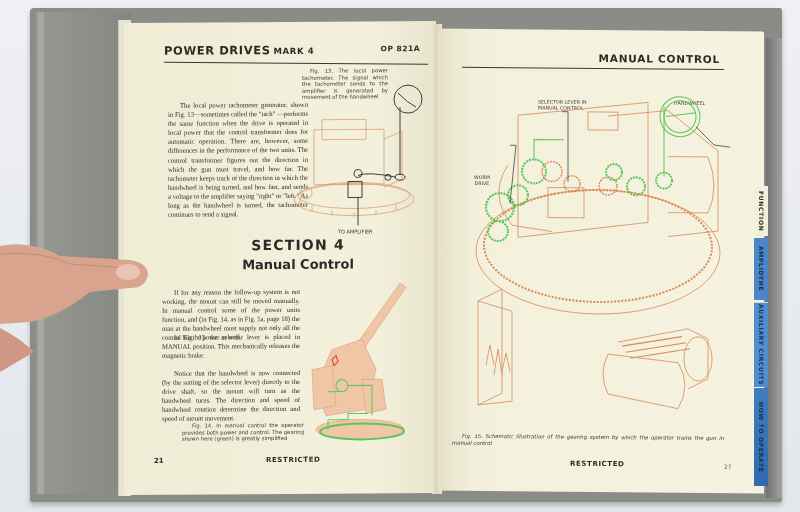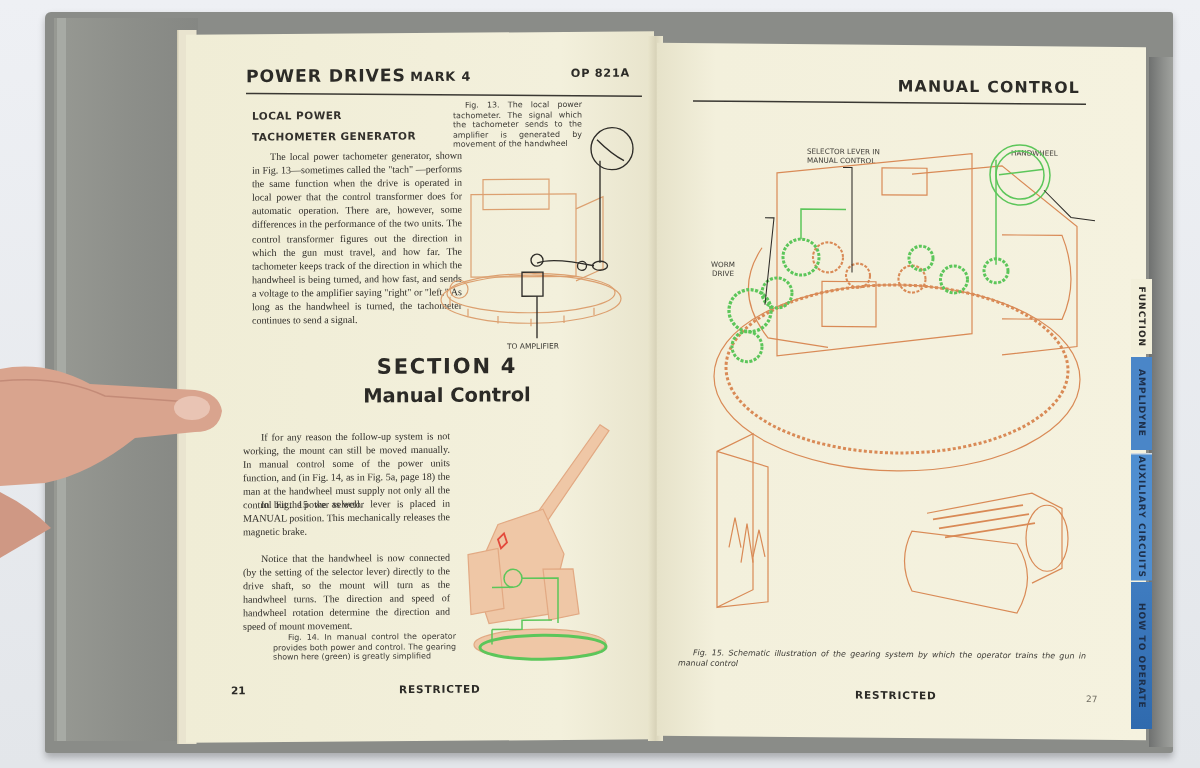--- a/index.html
+++ b/index.html
@@ -74,24 +74,20 @@
 <div class="cover-right-edge"></div>
 <div class="stack-left"></div>
 
 <div class="page page-left">
   <div class="lp-header">
     <span class="lp-title"><span>POWER DRIVES</span><span class="sub">MARK 4</span></span>
     <span class="lp-code">OP 821A</span>
   </div>
   <div class="lp-rule"></div>
 
-  <div class="lp-subhead">
-    <div>LOCAL POWER</div>
-    <div>TACHOMETER GENERATOR</div>
-  </div>
   <div class="para p1">The local power tachometer generator, shown in Fig. 13—sometimes called the "tach" —performs the same function when the drive is operated in local power that the control transformer does for automatic operation. There are, however, some differences in the performance of the two units. The control transformer figures out the direction in which the gun must travel, and how far. The tachometer keeps track of the direction in which the handwheel is being turned, and how fast, and sends a voltage to the amplifier saying "right" or "left." As long as the handwheel is turned, the tachometer continues to send a signal.</div>
 
   <div class="caption cap13">Fig. 13. The local power tachometer. The signal which the tachometer sends to the amplifier is generated by movement of the handwheel</div>
 
   <svg style="left:168px;top:48px;" width="140" height="160" viewBox="0 0 140 160">
     <g fill="none" stroke="#dca070" stroke-width="0.8">
       <ellipse cx="62" cy="130" rx="60" ry="16"></ellipse>
       <ellipse cx="62" cy="126" rx="56" ry="13"></ellipse>
       <path d="M8 128 l0 6 M20 136 l0 5 M40 141 l0 5 M62 143 l0 5 M84 141 l0 5 M104 136 l0 5"></path>
       <rect x="22" y="60" width="70" height="55"></rect>

